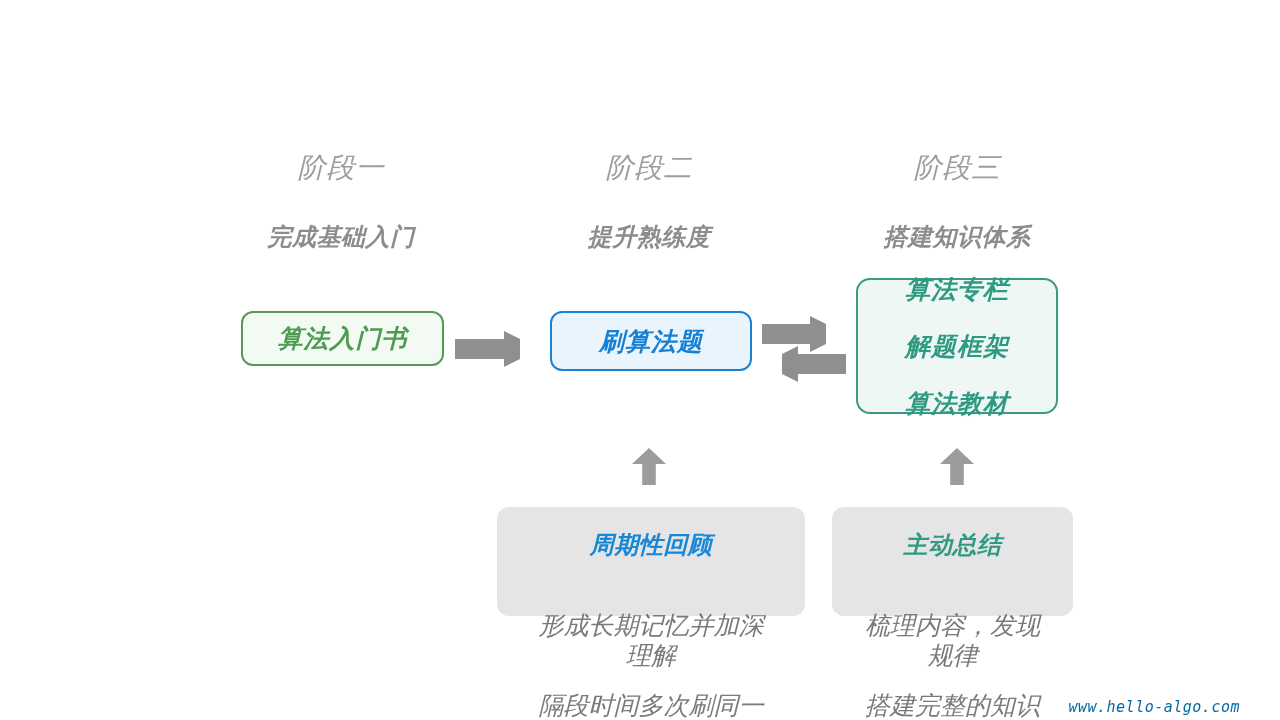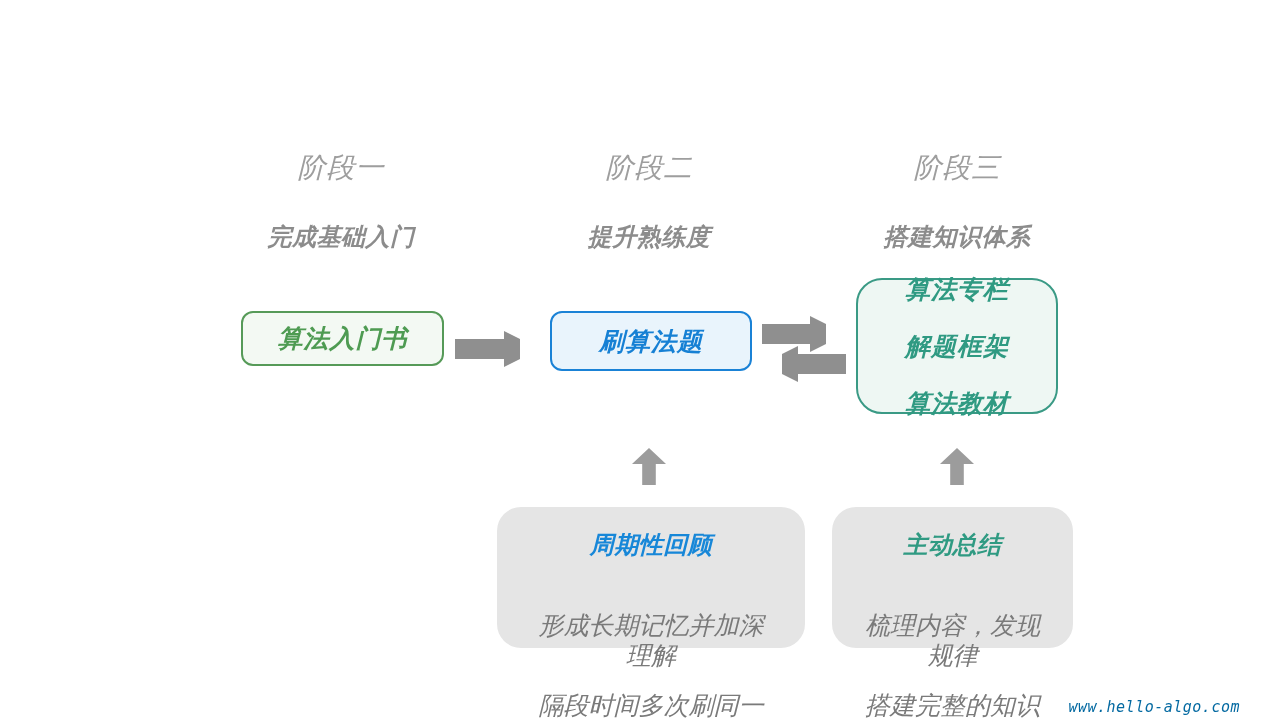--- a/index.html
+++ b/index.html
@@ -32,21 +32,21 @@
     left: 231px; top: 301px; width: 203px; height: 55px;
     background: #f3f9f3; border: 2px solid #569a58; color: #4e9b52;
   }
   .box-blue {
     left: 540px; top: 301px; width: 202px; height: 60px;
     background: #e9f4fc; border: 2px solid #1a82d6; color: #1680d4;
   }
   .box-teal {
     left: 846px; top: 268px; width: 202px; height: 136px;
     background: #eef7f3; border: 2px solid #3a9a85; color: #2f9a82;
-    border-radius: 26px;
+    border-radius: 14px;
     flex-direction: column;
   }
   .box-teal .line { line-height: 37px; }
 
   
   .h-arrow { position: absolute; height: 16px; display: flex; align-items: center; }
   .h-arrow .shaft { flex: 1; height: 5px; background: #8f8f8f; }
   .h-arrow .head-right {
     width: 0; height: 0;
     border-left: 16px solid #8f8f8f;
@@ -64,22 +64,22 @@
   
   .up-arrow {
     position: absolute; width: 34px; height: 37px; background: #9c9c9c;
     clip-path: polygon(50% 0, 100% 43%, 70% 43%, 70% 100%, 30% 100%, 30% 43%, 0 43%);
   }
   .up-arrow-1 { left: 622px; top: 438px; }
   .up-arrow-2 { left: 930px; top: 438px; }
 
   
   .note-card {
-    position: absolute; top: 497px; height: 141px;
-    background: #e5e5e5; border-radius: 24px;
+    position: absolute; top: 497px; height: 109px;
+    background: #e5e5e5; border-radius: 12px;
     text-align: center; padding-top: 15px;
   }
   .note-left { left: 487px; width: 308px; }
   .note-right { left: 822px; width: 241px; }
   .note-title { font-size: 24px; line-height: 26px; font-weight: bold; letter-spacing: 0.5px; }
   .note-title-blue { color: #1787d8; }
   .note-title-teal { color: #2f9a82; }
   .note-body { margin-top: 22px; font-size: 25px; line-height: 30px; color: #7a7a7a; }
 
   

